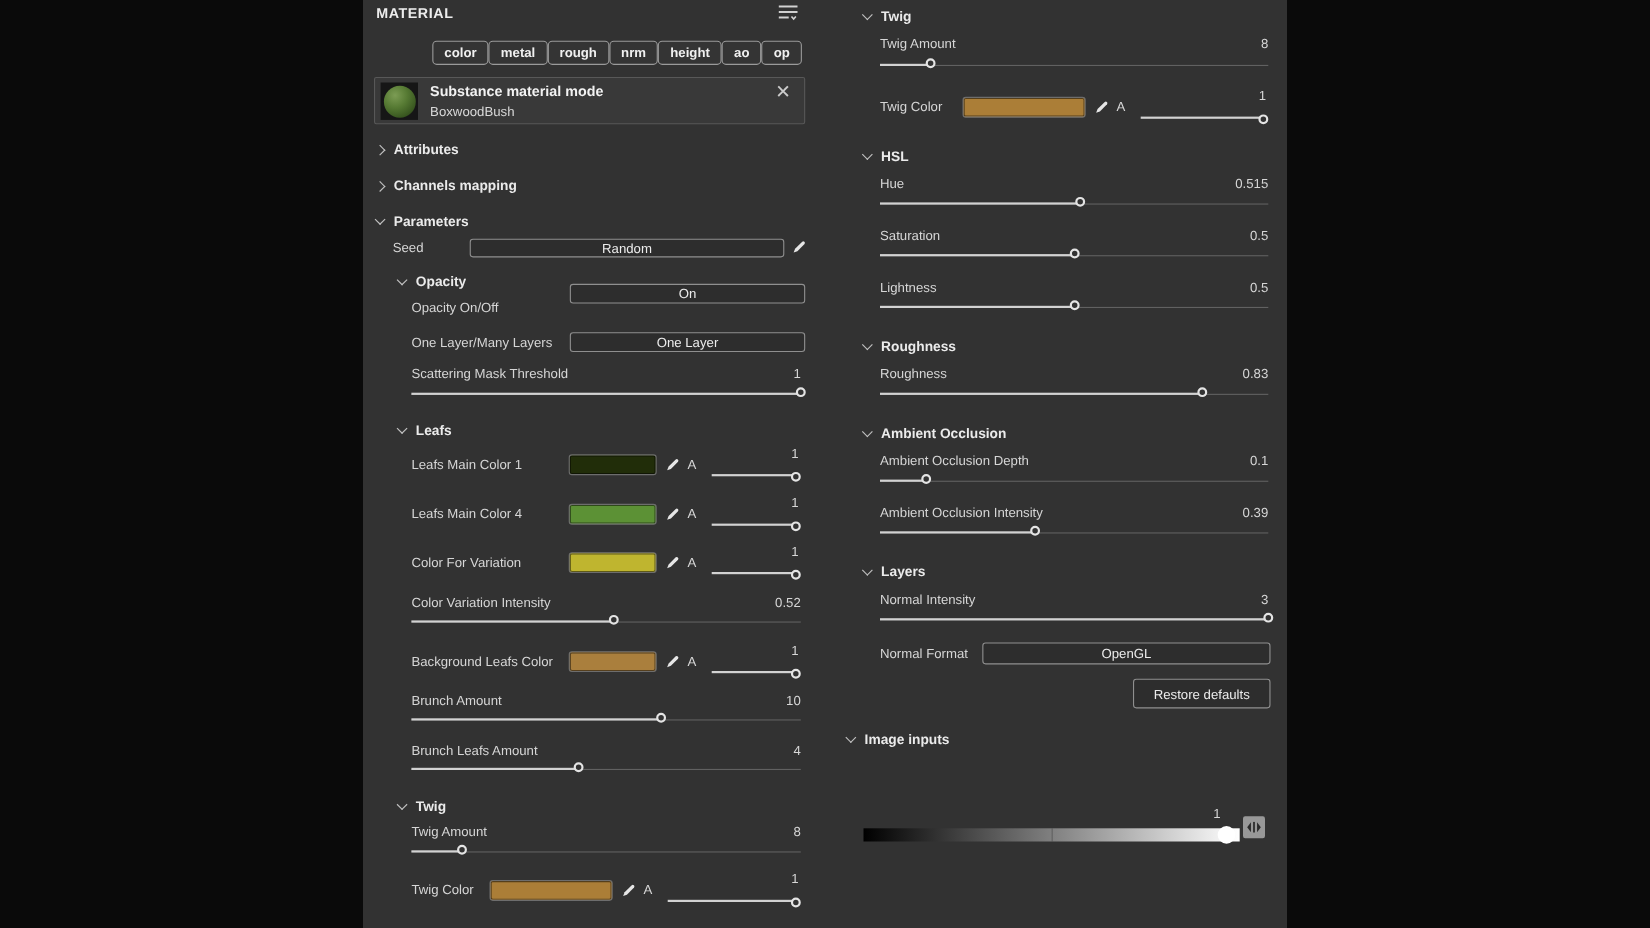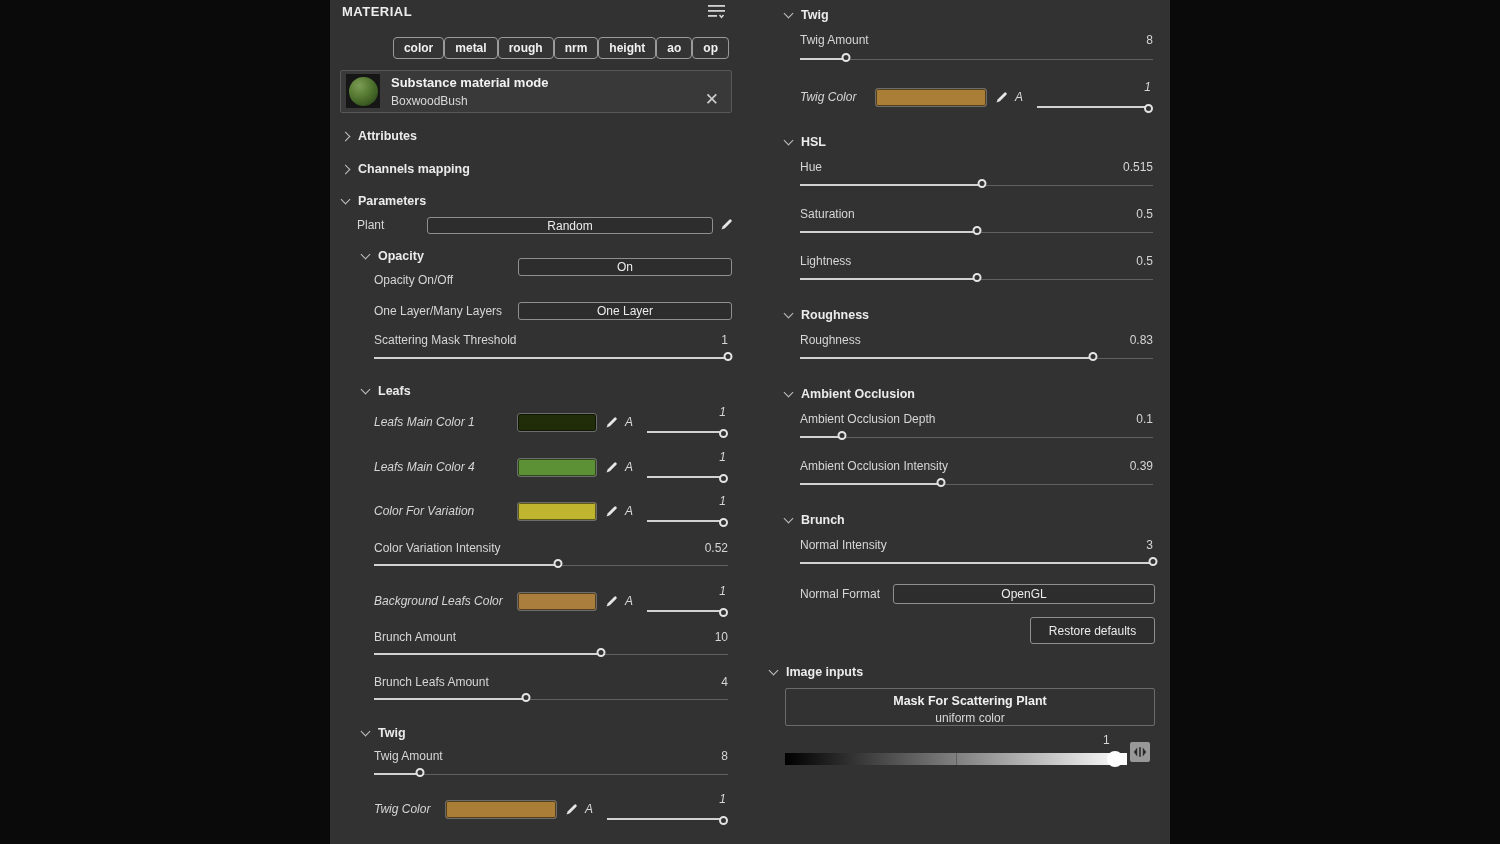--- a/index.html
+++ b/index.html
@@ -25,21 +25,21 @@
   .chev-d { transform:rotate(45deg); margin-top:-3px; }
   .chev-r { transform:rotate(-45deg); }
 
   
   .tabs { display:flex; justify-content:flex-end; }
   .chip { border:1px solid #9a9a9a; border-radius:4px; background:#343434; color:#f0f0f0;
           font-weight:bold; font-size:12px; padding:3px 10px; line-height:14px; cursor:default; }
 
   
   .card { background:#393939; border:1px solid #585858; border-radius:2px; height:43px;
-          display:flex; align-items:flex-end; padding:4px 12px 4px 5px; }
+          display:flex; align-items:flex-start; padding:4px 12px 4px 5px; }
   .thumb { width:34px; height:34px; background:#161616; display:flex; align-items:center; justify-content:center; flex:0 0 auto; }
   .sphere { width:29px; height:29px; border-radius:50%;
             background:radial-gradient(circle at 35% 30%, #7c9c54 0%, #567a33 40%, #3c5b22 70%, #223711 100%); }
   .card .txt { flex:1; margin-left:11px; }
   .card .t1 { font-weight:bold; font-size:13px; color:#f2f2f2; }
   .card .t2 { font-size:12px; color:#d9d9d9; margin-top:4px; }
   .close { color:#cccccc; font-size:17px; line-height:17px; cursor:default; }
 
   
   .lvrow { display:flex; justify-content:space-between; align-items:center; height:16px; }
@@ -47,21 +47,21 @@
   .val { color:#d6d6d6; }
 
   
   .slider { height:13px; --pct:50%; }
   .slider .tr   { position:absolute; left:0; right:0; top:6px; height:1px; background:#616161; }
   .slider .fill { position:absolute; left:0; top:5px; height:2px; background:#d2d2d2; width:var(--pct); }
   .slider .hd   { position:absolute; top:0; left:var(--pct); transform:translateX(-50%);
                   width:9px; height:9px; border:2px solid #e4e4e4; border-radius:50%; background:#323232; }
 
   
-  .crow { display:flex; align-items:center; height:34px;font-style:italic; }
+  .crow { display:flex; align-items:center; height:34px; }
   .swatch { height:19px; border-radius:3px; border:1px solid #6d6d6d; box-shadow:inset 0 0 0 1px rgba(0,0,0,.5); flex:0 0 auto; }
   .eyedrop { margin-left:8px; display:inline-flex; flex:0 0 auto; }
   .alpha { margin-left:6px; color:#d9d9d9; flex:0 0 auto; }
   .mini { position:relative; flex:1; height:34px; margin-left:8px; --pct:100%; }
   .mini .mval { position:absolute; right:2px; top:0; }
   .mini .mtr  { position:absolute; left:6px; right:6px; bottom:6px; height:2px; background:#d2d2d2; }
   .mini .mhd  { position:absolute; right:0; bottom:1px; width:9px; height:9px; border:2px solid #e4e4e4; border-radius:50%; background:#323232; }
 
   
   .btn { border:1px solid #8f8f8f; border-radius:3px; background:#2d2d2d; color:#ececec;
@@ -130,21 +130,21 @@
     <div class="abs sec" style="left:2px;top:162px">
       <span class="chev chev-r"></span>
       <span>Channels mapping</span>
     </div>
 
     <div class="abs sec" style="left:2px;top:194px">
       <span class="chev chev-d"></span>
       <span>Parameters</span>
     </div>
 
-    <div class="abs lbl" style="left:17px;top:218px">Plant</div>
+    <div class="abs lbl" style="left:17px;top:218px">Seed</div>
     <div class="abs btn" style="left:87px;width:286px;top:217px;height:17px">Random</div>
     <div class="abs" style="left:380px;top:217px">
       <svg width="14" height="14" viewBox="0 0 14 14">
         <path d="M1.5 12.5 L2.8 9.2 L9.3 2.7 a1.5 1.5 0 0 1 2.1 2.1 L4.9 11.3 Z" fill="#e6e6e6"></path>
       </svg>
     </div>
 
     <div class="abs sec" style="left:22px;top:249px">
       <span class="chev chev-d"></span>
       <span>Opacity</span>
@@ -400,21 +400,21 @@
       <span class="val">0.39</span>
     </div>
     <div class="abs slider" style="left: 30px; right: 5px; top: 478px; --pct: 40%;">
       <div class="tr"></div>
       <div class="fill"></div>
       <div class="hd"></div>
     </div>
 
     <div class="abs sec" style="left:15px;top:513px">
       <span class="chev chev-d"></span>
-      <span>Brunch</span>
+      <span>Layers</span>
     </div>
 
     <div class="abs lvrow" style="left:30px;right:5px;top:537px">
       <span class="lbl">Normal Intensity</span>
       <span class="val">3</span>
     </div>
     <div class="abs slider" style="left: 30px; right: 5px; top: 557px; --pct: 100%;">
       <div class="tr"></div>
       <div class="fill"></div>
       <div class="hd"></div>
@@ -423,24 +423,20 @@
     <div class="abs lbl" style="left:30px;top:587px">Normal Format</div>
     <div class="abs btn" style="left:123px;right:3px;top:584px;height:20px">OpenGL</div>
 
     <div class="abs btn" style="left:260px;right:3px;top:617px;height:27px">Restore defaults</div>
 
     <div class="abs sec" style="left:0;top:665px">
       <span class="chev chev-d"></span>
       <span>Image inputs</span>
     </div>
 
-    <div class="abs mask-box" style="left:15px;right:3px;top:688px;height:38px">
-      <div class="m1">Mask For Scattering Plant</div>
-      <div class="m2">uniform color</div>
-    </div>
 
     <div class="abs" style="left:15px;right:3px;top:733px;height:36px">
       <span class="grad-val">1</span>
       <div class="grad-bar">
         <div class="grad-tick"></div>
       </div>
       <div class="grad-hd"></div>
       <div class="swap-btn">
         <svg width="14" height="12" viewBox="0 0 14 12">
           <path d="M4.2 1.5 L0.8 6 L4.2 10.5 Z" fill="#2b2b2b"></path>

